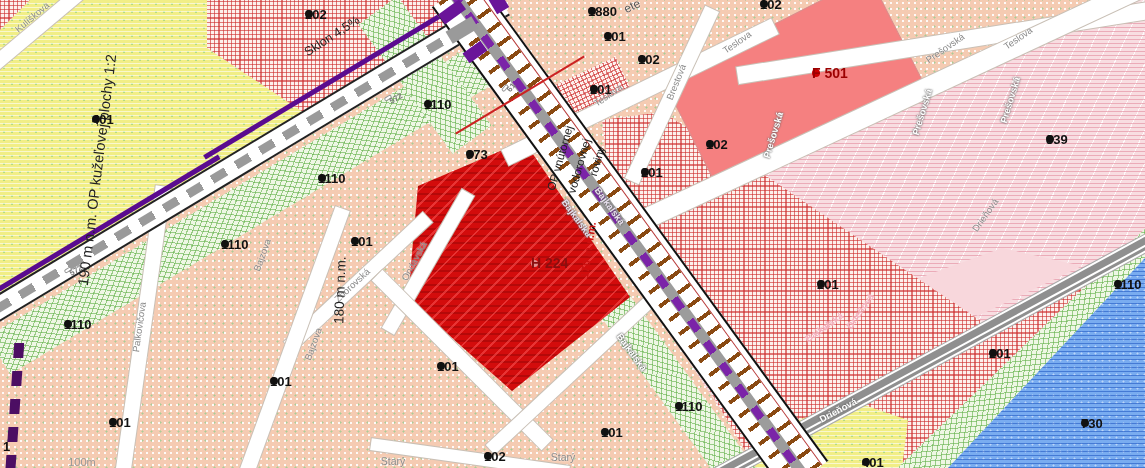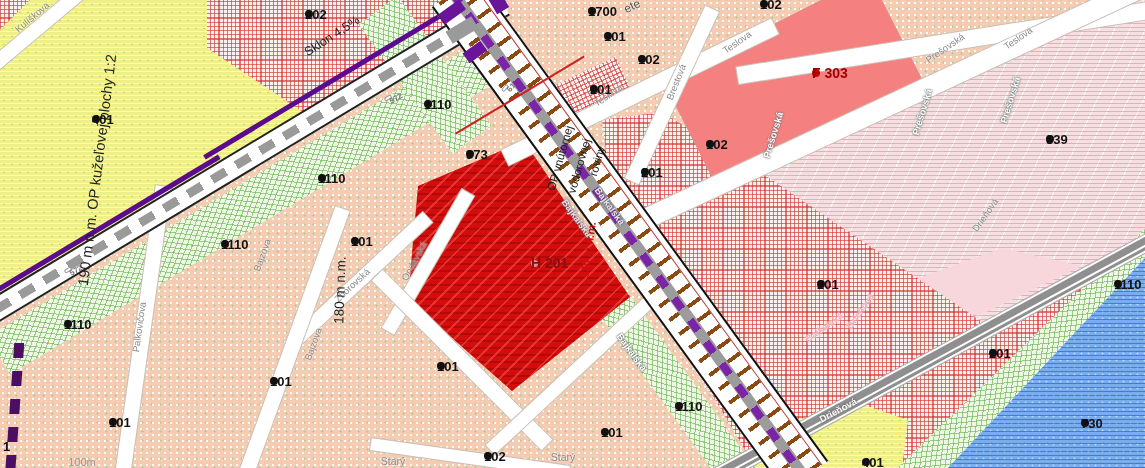--- a/index.html
+++ b/index.html
@@ -182,21 +182,21 @@
   <div class="zl" style="left:305px;top:14px;">
       <span class="d"></span>
       <span>202</span>
     </div>
   <div class="zl" style="left:424px;top:104px;">
       <span class="d"></span>
       <span>1110</span>
     </div>
   <div class="zl" style="left:588px;top:11px;">
       <span class="d"></span>
-      <span>1700</span>
+      <span>1880</span>
     </div>
   <div class="zl" style="left:604px;top:36px;">
       <span class="d"></span>
       <span>101</span>
     </div>
   <div class="zl" style="left:638px;top:59px;">
       <span class="d"></span>
       <span>102</span>
     </div>
   <div class="zl" style="left:466px;top:154px;">
@@ -218,37 +218,37 @@
   <div class="zl" style="left:706px;top:144px;">
       <span class="d"></span>
       <span>102</span>
     </div>
   <div class="zl" style="left:641px;top:172px;">
       <span class="d"></span>
       <span>201</span>
     </div>
   <div class="zl big" style="left:812px;top:73px;color:#9c0000;">
       <span class="d" style="background:#cc0000;"></span>
-      <span>F 303</span>
+      <span>F 501</span>
     </div>
   <div class="zl" style="left:1046px;top:139px;">
       <span class="d"></span>
       <span>839</span>
     </div>
   <div class="zl" style="left:221px;top:244px;">
       <span class="d"></span>
       <span>1110</span>
     </div>
   <div class="zl" style="left:351px;top:241px;">
       <span class="d"></span>
       <span>101</span>
     </div>
   <div class="zl big" style="left:531px;top:263px;color:#8a0f0f;">
       <span class="d" style="background:#e09090;width:7px;height:7px;"></span>
-      <span>H 201</span>
+      <span>H 224</span>
     </div>
   <div class="zl" style="left:64px;top:324px;">
       <span class="d"></span>
       <span>1110</span>
     </div>
   <div class="zl" style="left:109px;top:422px;">
       <span class="d"></span>
       <span>101</span>
     </div>
   <div class="zl" style="left:270px;top:381px;">

